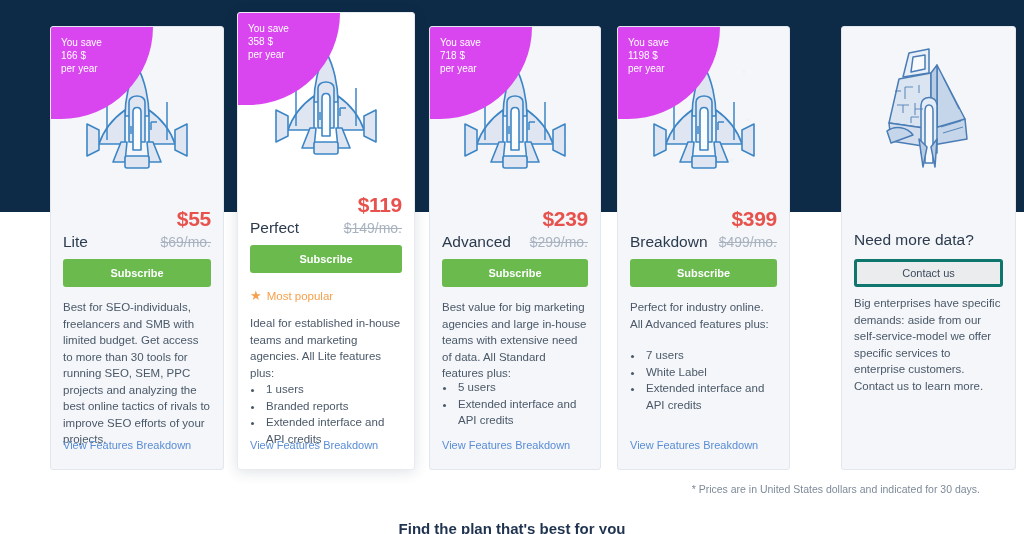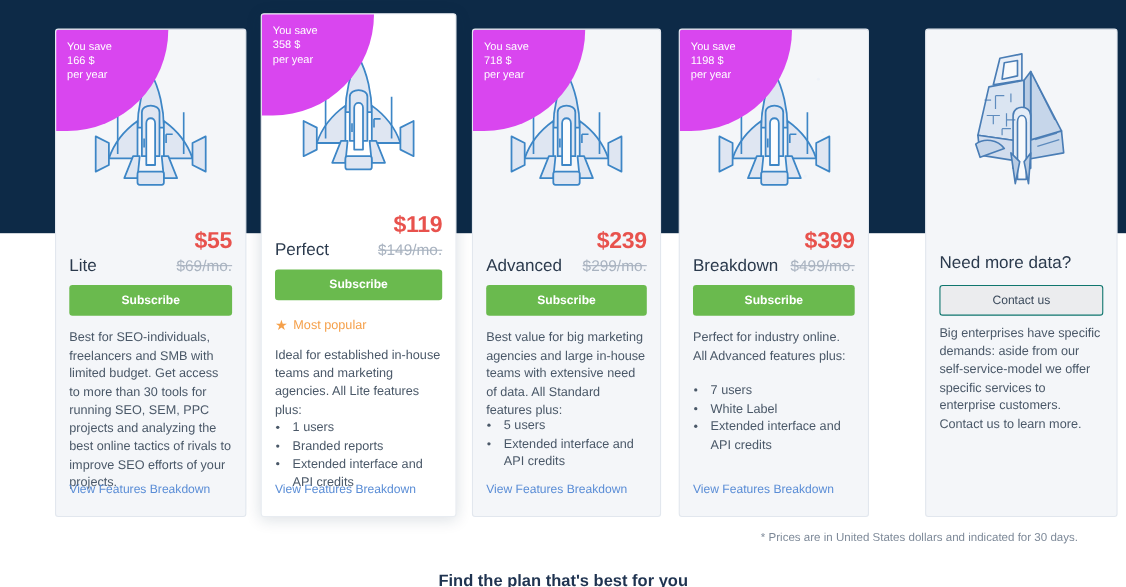--- a/index.html
+++ b/index.html
@@ -134,21 +134,21 @@
   }
 
   
   .need-title {
     position: absolute; left: 12px; top: 204px;
     font-size: 15.5px; color: #2b3a4d;
   }
   .contact-btn {
     position: absolute; left: 12px; right: 12px; top: 232px;
     height: 28px;
-    background: #ebecee; border: 1px solid #0f766e; border-radius: 3px;
+    background: #ebecee; border: 3px solid #0f766e; border-radius: 3px;
     color: #3c4b5c; font-size: 11px;
     font-family: "Liberation Sans", sans-serif;
     cursor: pointer;
     display: flex; align-items: center; justify-content: center;
   }
 
   .note {
     position: absolute; right: 44px; top: 483px;
     font-size: 10.5px; color: #7e8a99;
   }

